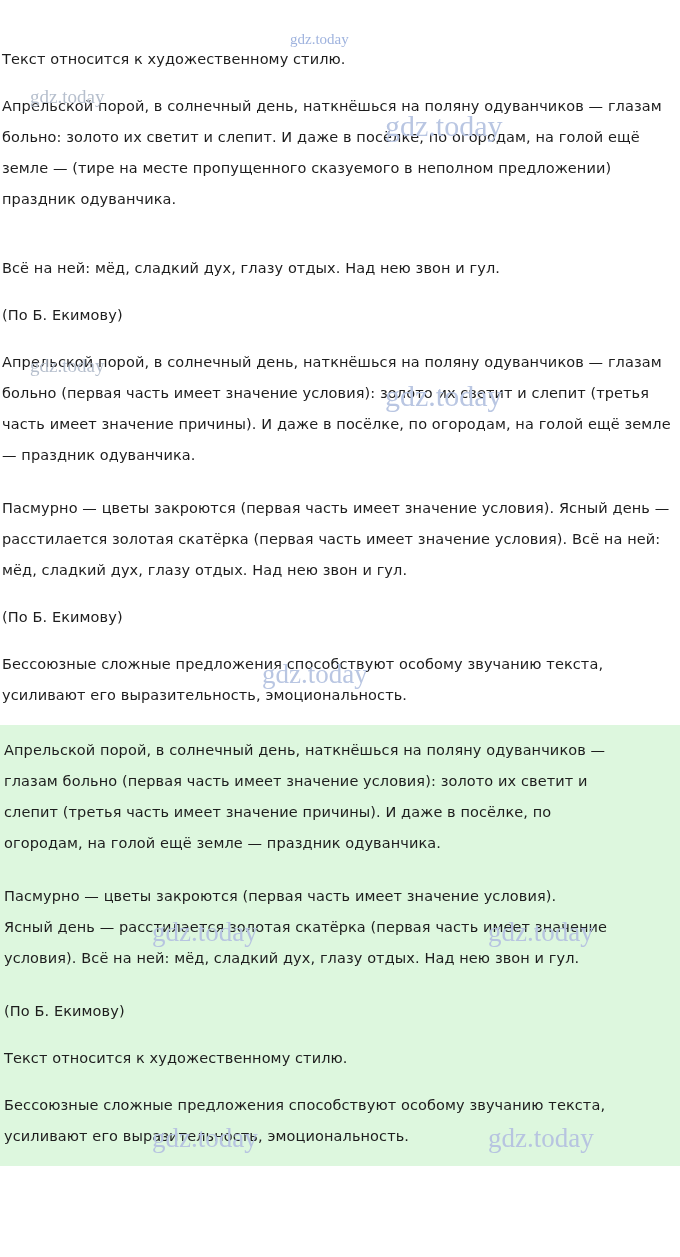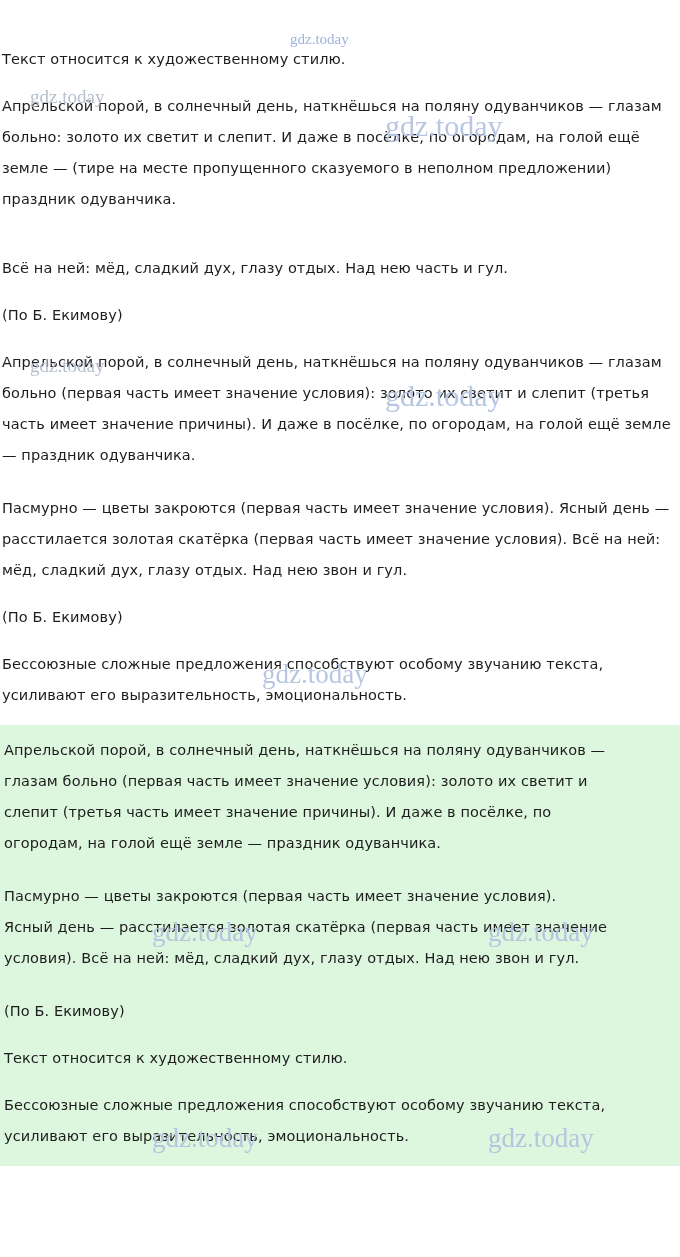--- a/index.html
+++ b/index.html
@@ -73,21 +73,21 @@
   <div class="gap-sm"></div>
 
   <p class="para">Текст относится к художественному стилю.</p>
   <div class="gap-sm"></div>
 
   <p class="para">Апрельской порой, в солнечный день, наткнёшься на поляну одуванчиков — глазам больно: золото их светит и слепит. И даже в посёлке, по огородам, на голой ещё земле — (тире на месте пропущенного сказуемого в неполном предложении) праздник одуванчика.</p>
   <div class="gap-md"></div>
 
   <div class="gap-sm"></div>
 
-  <p class="para">Всё на ней: мёд, сладкий дух, глазу отдых. Над нею часть и гул.</p>
+  <p class="para">Всё на ней: мёд, сладкий дух, глазу отдых. Над нею звон и гул.</p>
   <div class="gap-sm"></div>
 
   <p class="para">(По Б. Екимову)</p>
   <div class="gap-sm"></div>
 
   <p class="para">Апрельской порой, в солнечный день, наткнёшься на поляну одуванчиков — глазам больно (первая часть имеет значение условия): золото их светит и слепит (третья часть имеет значение причины). И даже в посёлке, по огородам, на голой ещё земле — праздник одуванчика.</p>
   <div class="gap-md"></div>
 
   <p class="para">Пасмурно — цветы закроются (первая часть имеет значение условия). Ясный день — расстилается золотая скатёрка (первая часть имеет значение условия). Всё на ней: мёд, сладкий дух, глазу отдых. Над нею звон и гул.</p>
   <div class="gap-sm"></div>

